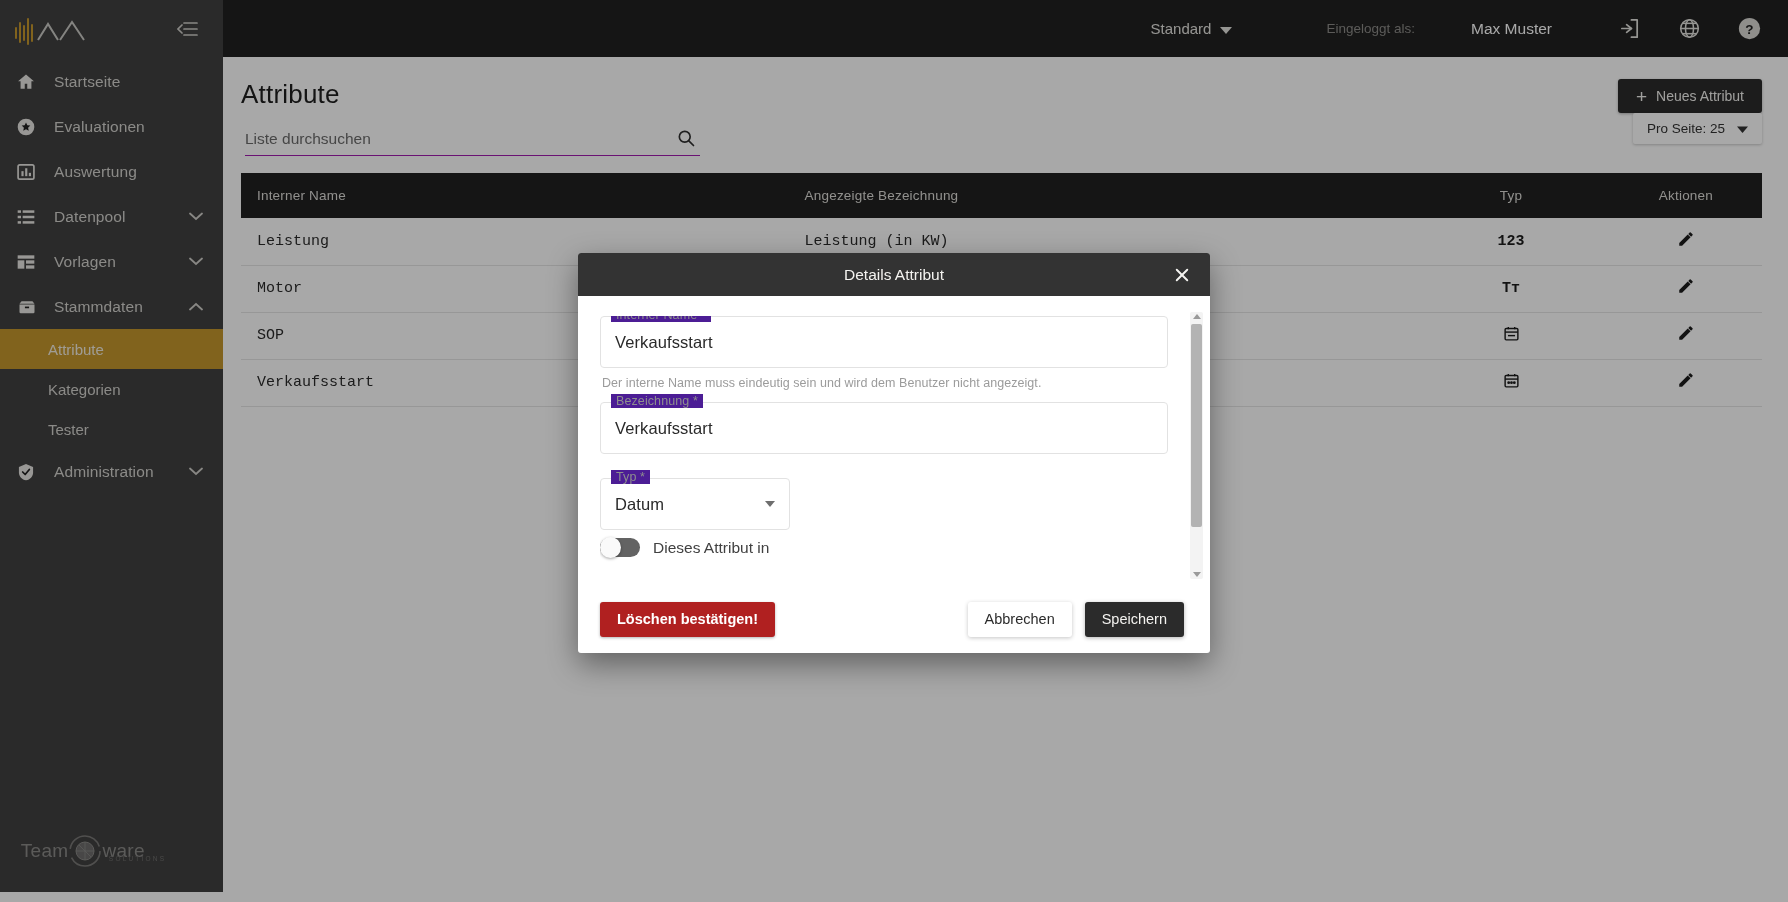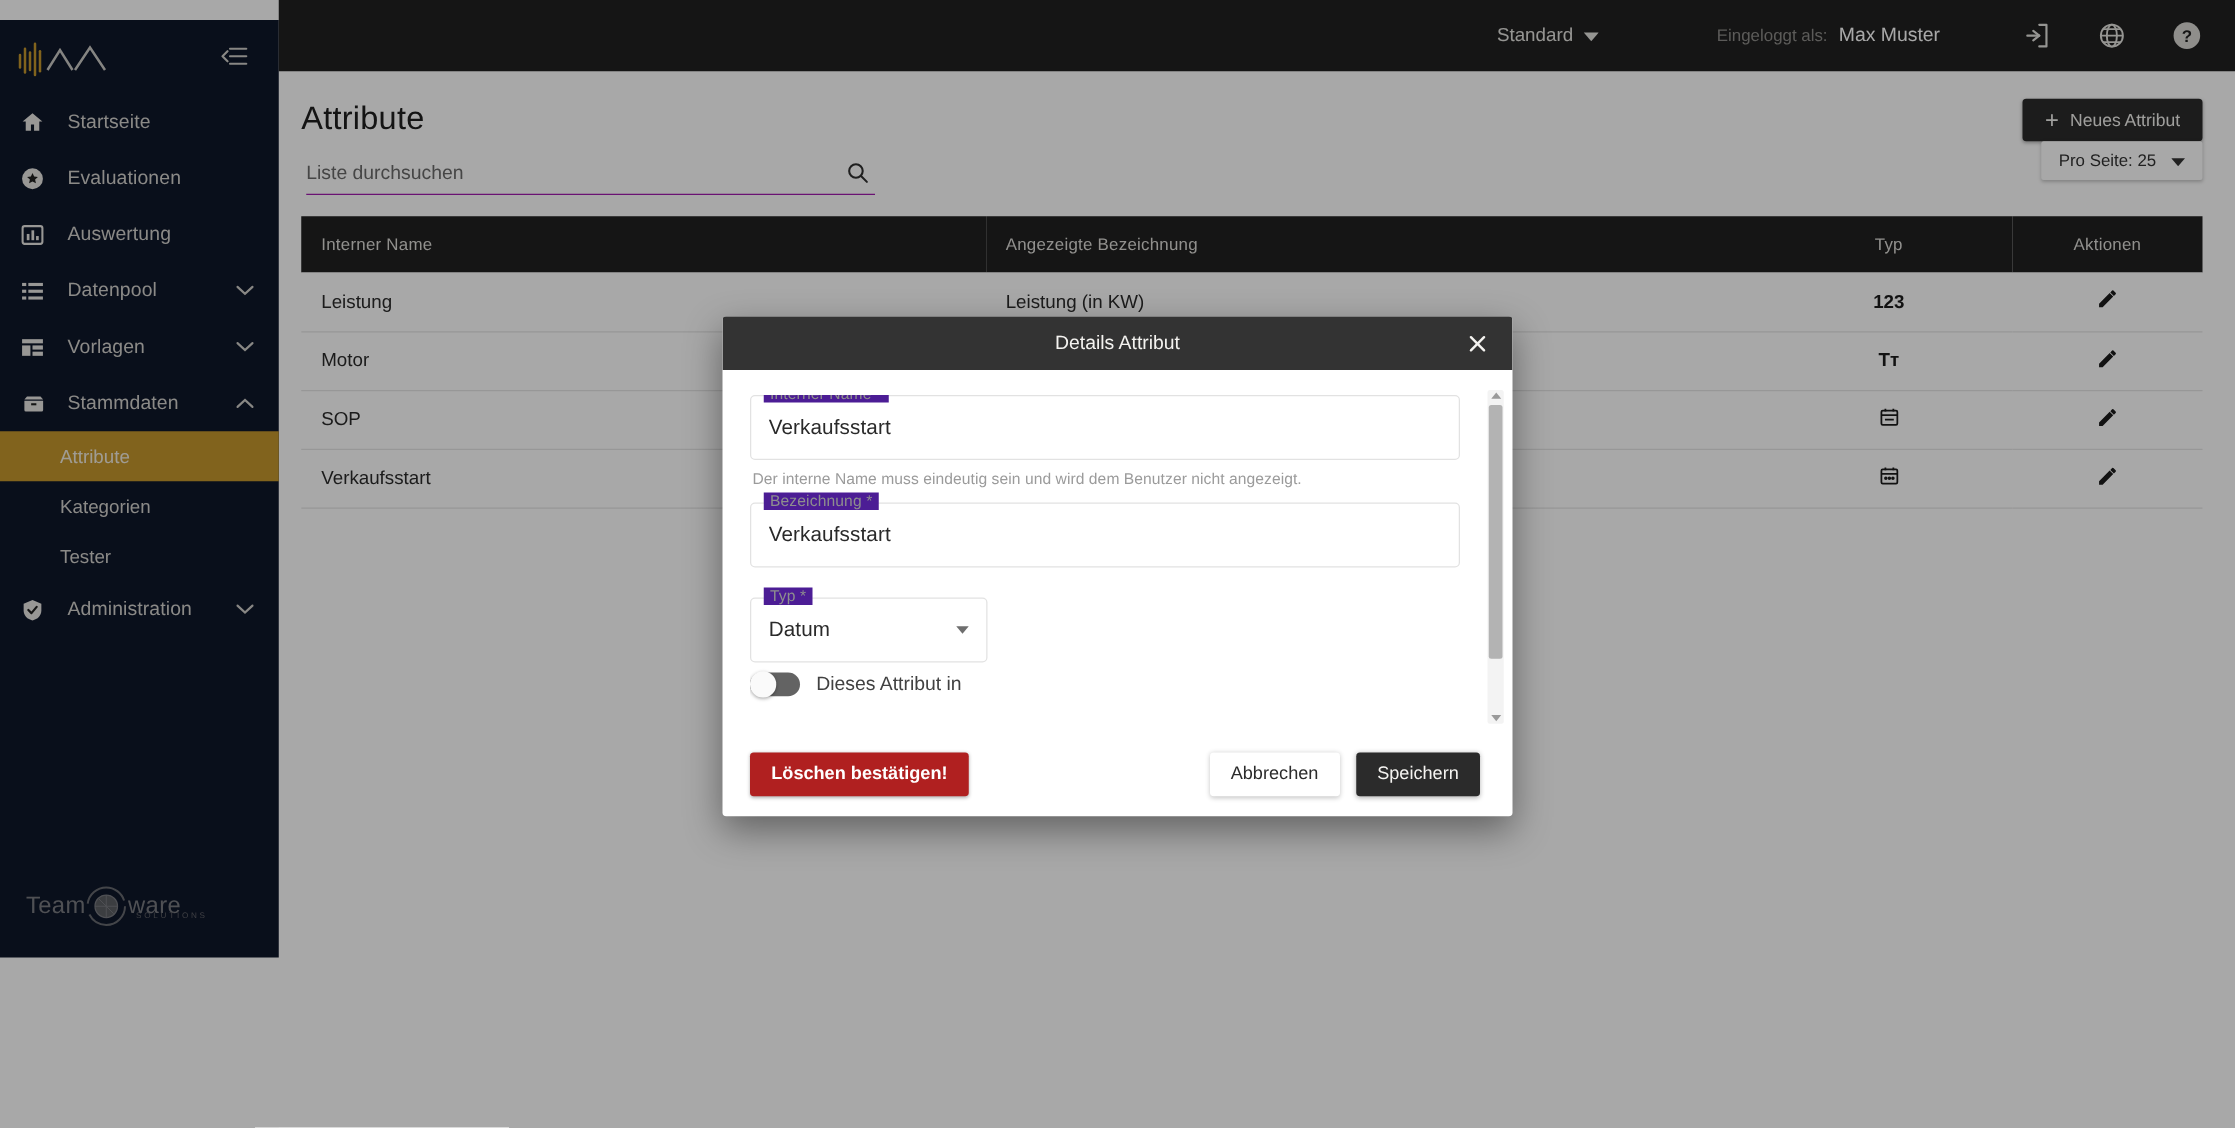--- a/index.html
+++ b/index.html
@@ -11,24 +11,23 @@
     font-family: "Liberation Sans", "DejaVu Sans", sans-serif;
     background: #ffffff;
   }
 
   
   #app { position: relative; width: 1788px; height: 902px; }
 
   
   .sidebar {
     position: absolute; left: 0; top: 0;
-    width: 223px; height: 750px;
-    background: #0f172a;
+    width: 223px; height: 892px;
+    background: #404040;
     z-index: 5;
-    margin-top: 16px;
   }
   .sidebar-top {
     height: 57px;
     display: flex; align-items: center; justify-content: space-between;
     padding: 0 22px 0 14px;
   }
   .brand-logo { display: flex; align-items: flex-end; height: 34px; }
   .collapse-btn {
     width: 26px; height: 26px;
     display: flex; align-items: center; justify-content: center;
@@ -87,21 +86,21 @@
     background: #212121;
     display: flex; align-items: center; justify-content: flex-end;
     padding-right: 22px;
     z-index: 5;
   }
   .tb-select {
     display: flex; align-items: center; gap: 9px;
     color: #e3e2de; font-size: 15px; margin-right: 46px; cursor: pointer;
   }
   .tb-loggedin { color: #8c8b88; font-size: 13.5px; margin-right: 9px; padding-left: 48px; }
-  .tb-user { color: #ffffff; font-size: 15.5px; margin-right: 34px; }
+  .tb-user { color: #ffffff; font-size: 15.5px; margin-right: 34px; margin-left: 47px; }
   .tb-icon {
     width: 34px; height: 34px; margin-left: 26px;
     display: flex; align-items: center; justify-content: center;
     color: #e3e2de; cursor: pointer;
   }
 
   
   .content {
     position: absolute; left: 223px; top: 57px;
     width: 1565px; height: 845px;
@@ -169,20 +168,21 @@
     text-align: left; height: 45px; padding: 0 16px;
     letter-spacing: .2px;
   }
   table.grid thead th.c-typ,
   table.grid thead th.c-akt { text-align: center; }
   table.grid tbody td {
     height: 47px; padding: 0 16px;
     font-size: 15px; color: #2b2b2b;
     border-bottom: 1px solid #e6e6e6;
     background: #fff;
+    font-family: Liberation Mono, monospace;
   }
   table.grid tbody td.c-typ { text-align: center; }
   table.grid tbody td.c-akt { text-align: center; }
   .typ-glyph { font-weight: 700; font-size: 15px; color: #1c1c1c; }
   .edit-ico { color: #1c1c1c; cursor: pointer; display: inline-block; }
 
   
   .overlay {
     position: absolute; left: 0; top: 0;
     width: 1788px; height: 902px;

